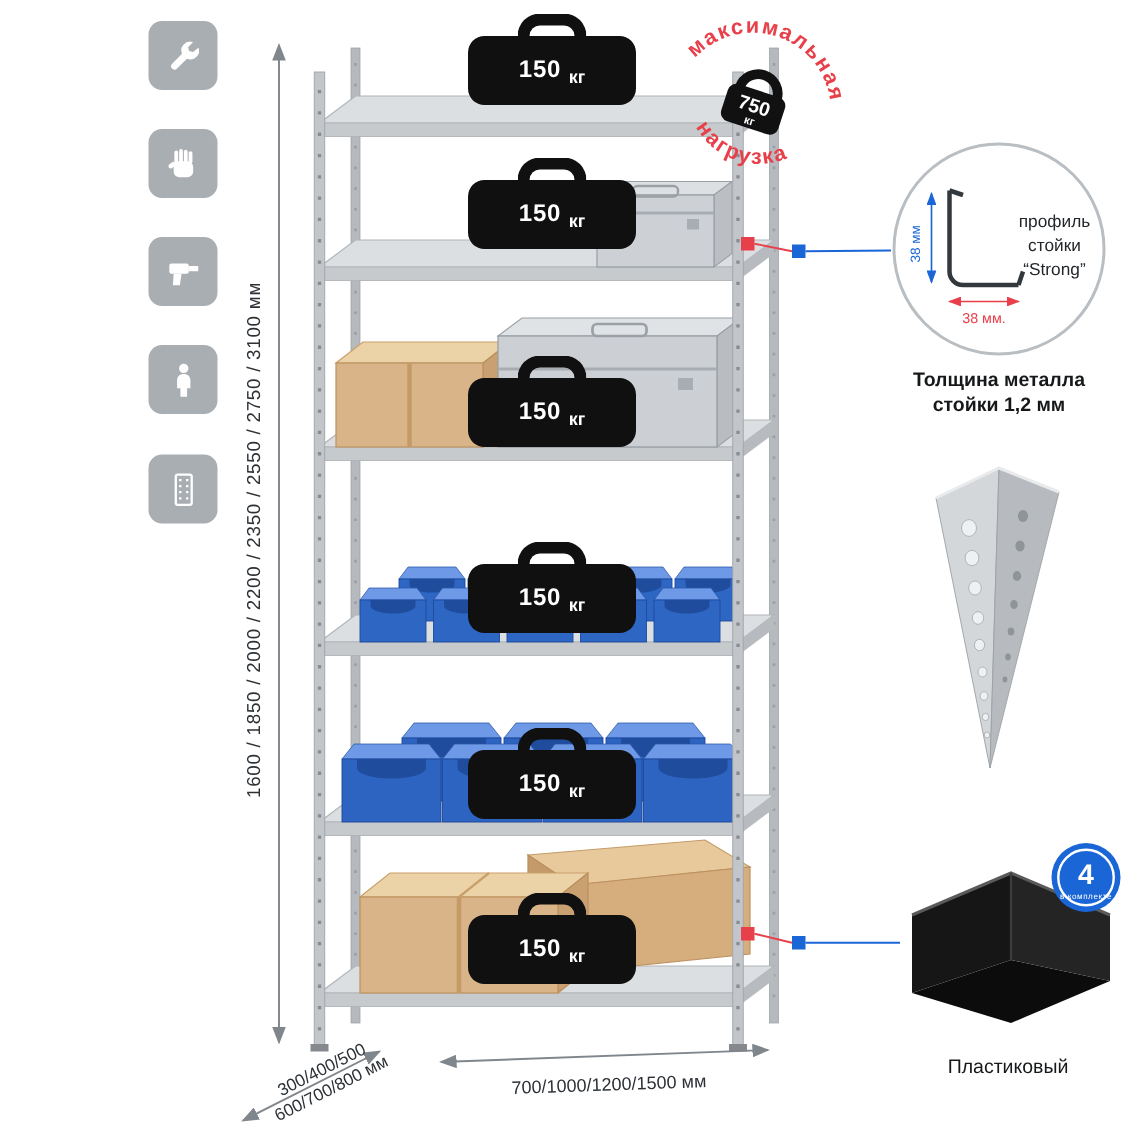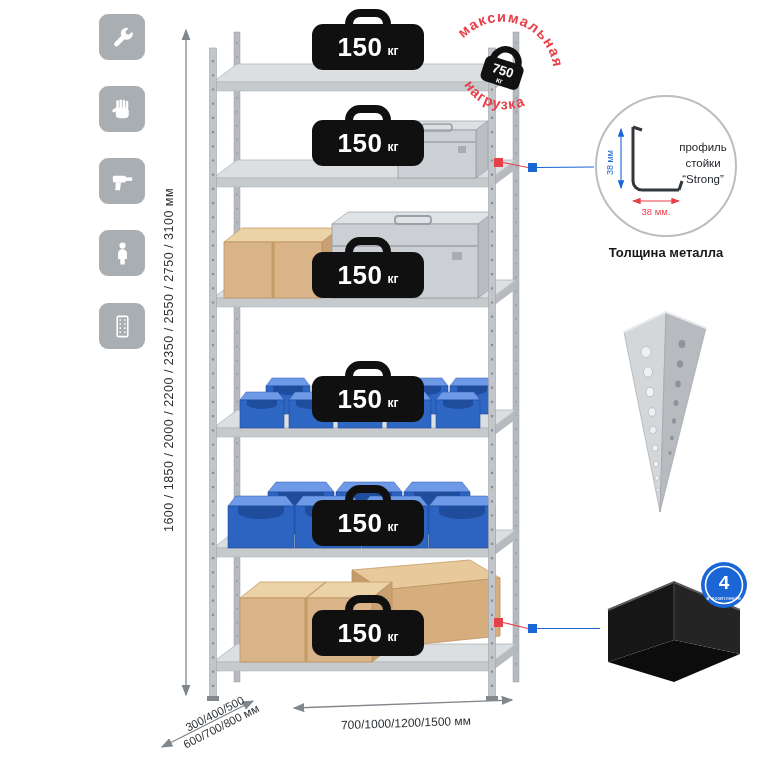--- a/index.html
+++ b/index.html
@@ -10,21 +10,21 @@
 
   
   .icon-tile{position:absolute;left:99px;width:46px;height:46px;background:#a9aeb3;
              border-radius:9px;display:flex;align-items:center;justify-content:center;z-index:2;}
 
   
   .weight-badge{position:absolute;width:112px;height:46px;background:#101010;
                 border-radius:11px;color:#fff;display:flex;align-items:center;justify-content:center;z-index:4;}
   .weight-badge::before{content:"";position:absolute;left:50%;top:-15px;transform:translateX(-50%);
                 width:30px;height:20px;border:8px solid #101010;border-bottom:none;border-radius:15px 15px 0 0;}
-  .weight-badge .v{font-size:26px;font-weight:bold;letter-spacing:.5px;}
+  .weight-badge .v{font-size:16px;font-weight:bold;letter-spacing:.5px;}
   .weight-badge .u{font-size:12px;margin-left:5px;margin-top:7px;font-weight:bold;}
 
   
   .dim-height{position:absolute;left:-60px;top:352px;width:460px;height:16px;text-align:center;
               transform:rotate(-90deg);font-size:12.5px;letter-spacing:.5px;color:#2c3136;z-index:2;}
   .dim-depth{position:absolute;left:148px;top:706px;width:140px;text-align:center;
              transform:rotate(-27deg);font-size:11.5px;line-height:14px;color:#2c3136;z-index:2;}
   .dim-width{position:absolute;left:296px;top:716px;width:220px;text-align:center;
              transform:rotate(-2deg);font-size:12px;color:#2c3136;z-index:2;}
 
@@ -300,20 +300,21 @@
   <text transform="translate(22 84) rotate(-90)" font-size="9" fill="#1a66d6">38 мм</text>
   <line x1="42" y1="110" x2="88" y2="110" stroke="#e8404a" stroke-width="1.1" marker-start="url(#arrR)" marker-end="url(#arrR)"></line>
   <text x="65" y="124" text-anchor="middle" font-size="9.5" fill="#e8404a">38 мм.</text>
   <text x="112" y="60" text-anchor="middle" font-size="11.5" fill="#23272b">профиль</text>
   <text x="112" y="76" text-anchor="middle" font-size="11.5" fill="#23272b">стойки</text>
   <text x="112" y="92" text-anchor="middle" font-size="11.5" fill="#23272b">“Strong”</text>
 </svg>
 
 <div class="caption cap-profile">
   <div>Толщина металла</div>
+  <div>стойки 1,2 мм</div>
 </div>
 
 <svg class="abs" style="left:602px;top:302px;z-index:2" width="126" height="232" viewBox="0 0 126 232">
   <path d="M22 30 L64 10 L58 210 Z" fill="#d4d7da" stroke="#9ba0a4" stroke-width="0.6"></path>
   <path d="M64 10 L104 26 L58 210 Z" fill="#b7bbbf" stroke="#9ba0a4" stroke-width="0.6"></path>
   <path d="M22 30 L64 10 L104 26" fill="none" stroke="#e8eaec" stroke-width="2"></path>
   <g fill="#eef0f1" stroke="#a0a5aa" stroke-width="0.5">
     <ellipse cx="44" cy="50" rx="5" ry="5.6"></ellipse>
       <ellipse cx="46" cy="70" rx="4.6" ry="5.1"></ellipse>
     <ellipse cx="48" cy="90" rx="4.2" ry="4.7"></ellipse>
@@ -345,20 +346,21 @@
   </g>
   <g>
     <circle cx="132" cy="27" r="23" fill="#1a66d6"></circle>
     <circle cx="132" cy="27" r="18.5" fill="none" stroke="#fff" stroke-width="1.6"></circle>
     <text x="132" y="31" text-anchor="middle" font-size="19" font-weight="bold" fill="#fff">4</text>
     <text x="132" y="41.5" text-anchor="middle" font-size="5.4" fill="#fff" letter-spacing="0.4">в комплекте</text>
   </g>
 </svg>
 
 <div class="caption cap-foot">
+  <div>Пластиковый</div>
 </div>
 
 <div class="dim-height">1600 / 1850 / 2000 / 2200 / 2350 / 2550 / 2750 / 3100 мм</div>
 <div class="dim-depth">
   <div>300/400/500</div>
   <div>600/700/800 мм</div>
 </div>
 <div class="dim-width">700/1000/1200/1500 мм</div>
 
 </body></html>

